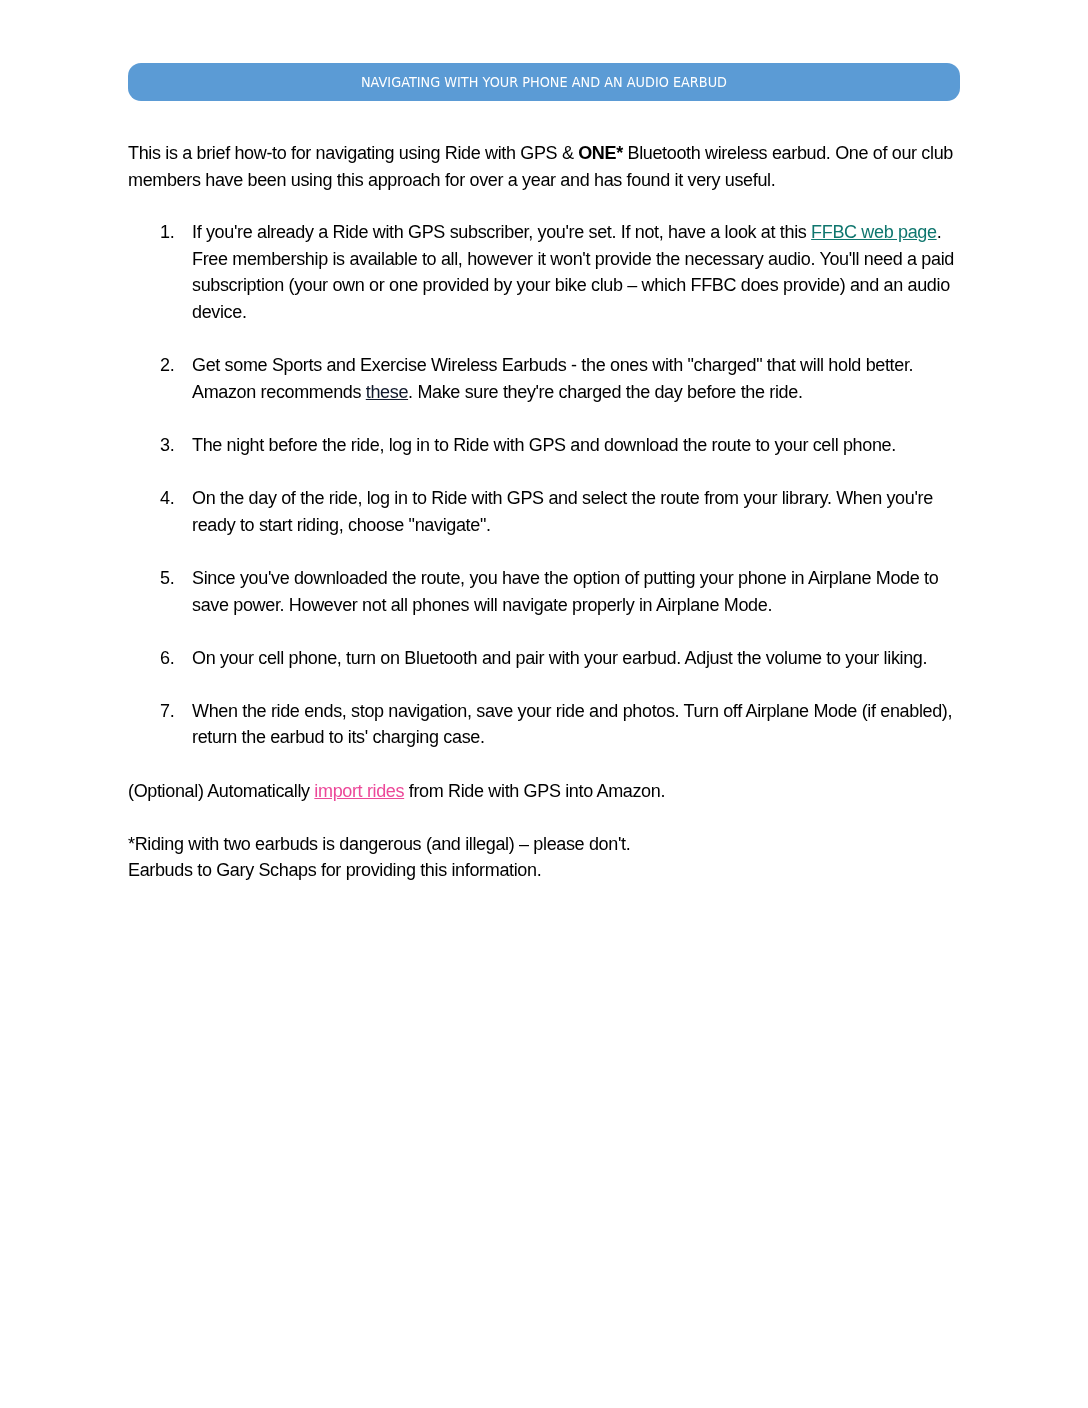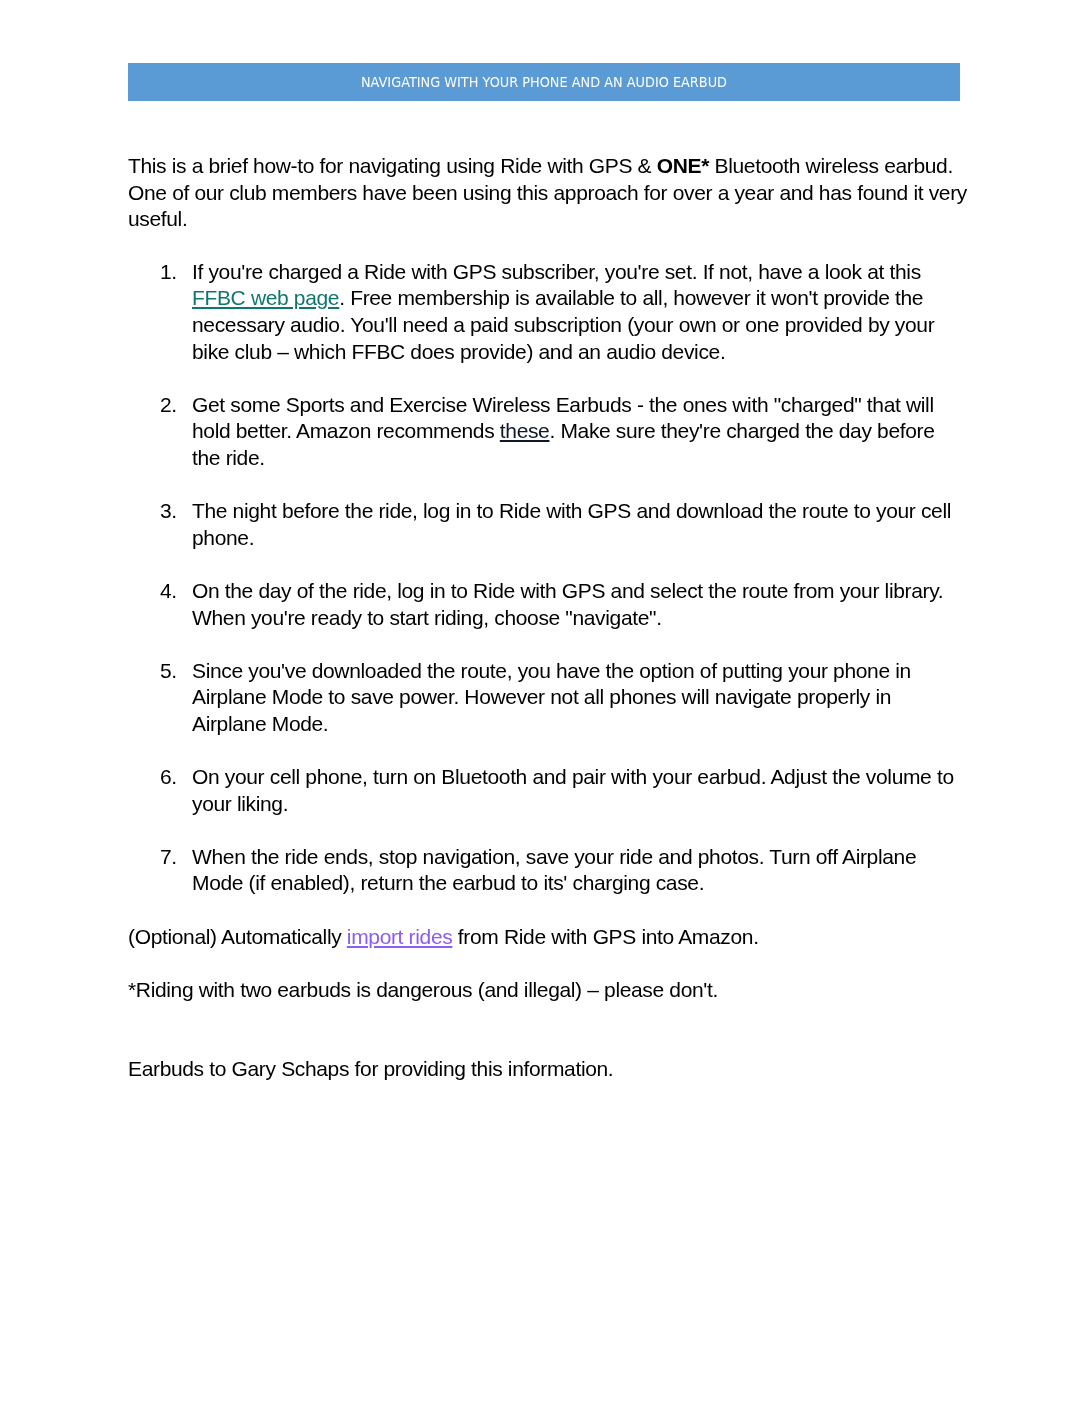--- a/index.html
+++ b/index.html
@@ -18,35 +18,36 @@
     .header-bar {
       position: absolute;
       left: 128px;
       top: 63px;
       width: 832px;
       height: 38px;
       background: #5b9bd5;
       display: flex;
       align-items: center;
       justify-content: center;
+      border-radius: 13px;
     }
     .header-title {
       color: #ffffff;
       font-family: "DejaVu Sans", sans-serif;
       font-size: 14px;
       letter-spacing: 0px;
       transform: scaleX(0.92);
       white-space: nowrap;
     }
     .content {
       position: absolute;
       left: 128px;
-      top: 153px;
+      top: 140px;
       width: 840px;
-      font-size: 21px;
+      font-size: 18px;
       line-height: 26.6px;
       letter-spacing: -0.35px;
     }
     p { margin: 0; }
     .intro { margin-bottom: 26px; }
     ol.steps {
       list-style: none;
       margin: 0;
       padding: 0;
     }
@@ -61,36 +62,36 @@
       top: 0;
     }
     .step-extra { margin-top: 26.6px; }
     a.link {
       color: #0563c1;
       text-decoration: underline;
       cursor: pointer;
     }
     .bold { font-weight: bold; }
     .optional { margin-top: 0; margin-bottom: 26.6px; }
-    .footnote { margin-bottom: 53px; }
+    .footnote { }
   </style>
 </head>
 <body>
 
 <div class="header-bar" style="background: rgb(91, 155, 213);">
   <span class="header-title">NAVIGATING WITH YOUR PHONE AND AN AUDIO EARBUD</span>
 </div>
 
 <div class="content">
   <p class="intro"><span>This is a brief how-to for navigating using Ride with GPS &amp; </span><span class="bold">ONE*</span><span> Bluetooth wireless earbud.  One of our club members have been using this approach for over a year and has found it very useful.</span></p>
 
   <ol class="steps">
     <li>
       <span class="step-num">1.</span>
-      <p><span>If you're charged a Ride with GPS subscriber, you're set.  If not, have a look at this </span><a class="link" style="color: #0f766e;">FFBC web page</a><span>.  Free membership is available to all, however it won't provide the necessary audio. You'll need a paid subscription (your own or one provided by your bike club – which FFBC does provide) and an audio device.</span></p>
+      <p><span>If you're already a Ride with GPS subscriber, you're set.  If not, have a look at this </span><a class="link" style="color: #0f766e;">FFBC web page</a><span>.  Free membership is available to all, however it won't provide the necessary audio. You'll need a paid subscription (your own or one provided by your bike club – which FFBC does provide) and an audio device.</span></p>
     </li>
     <li>
       <span class="step-num">2.</span>
       <p><span>Get some Sports and Exercise Wireless Earbuds - the ones with "charged" that will hold better. Amazon recommends </span><a class="link" style="color: #0f172a;">these</a><span>.  Make sure they're charged the day before the ride.</span></p>
     </li>
     <li>
       <span class="step-num">3.</span>
       <p>The night before the ride, log in to Ride with GPS and download the route to your cell phone.</p>
     </li>
     <li>
@@ -104,18 +105,18 @@
     <li>
       <span class="step-num">6.</span>
       <p>On your cell phone, turn on Bluetooth and pair with your earbud.  Adjust the volume to your liking.</p>
     </li>
     <li>
       <span class="step-num">7.</span>
       <p>When the ride ends, stop navigation, save your ride and photos. Turn off Airplane Mode (if enabled), return the earbud to its' charging case.</p>
     </li>
   </ol>
 
-  <p class="optional"><span>(Optional) Automatically </span><a class="link" style="color: #8b5cf6;">import rides</a><span> from Ride with GPS into Amazon.</span></p>
+  <p class="optional"><span>(Optional) Automatically </span><a class="link" style="color: #ec4899;">import rides</a><span> from Ride with GPS into Amazon.</span></p>
 
   <p class="footnote">*Riding with two earbuds is dangerous (and illegal) – please don't.</p>
 
   <p>Earbuds to Gary Schaps for providing this information.</p>
 </div>
 
 </body></html>

